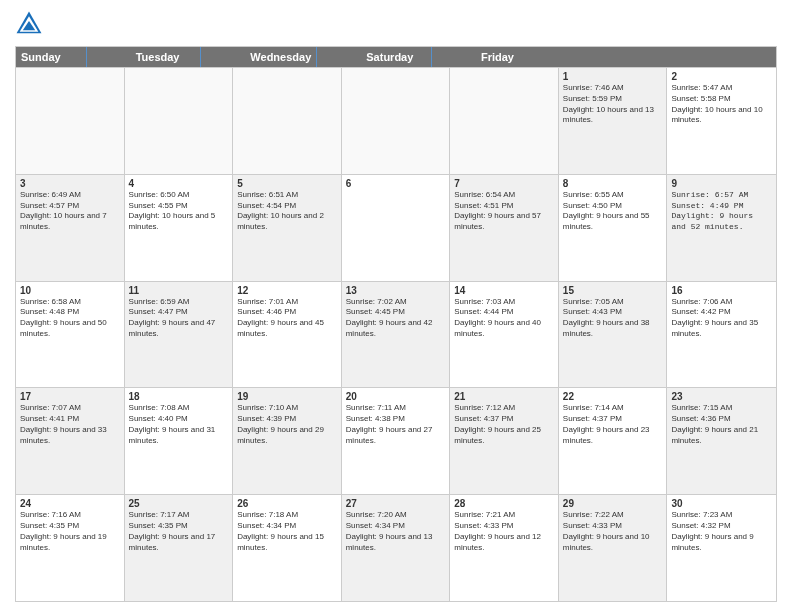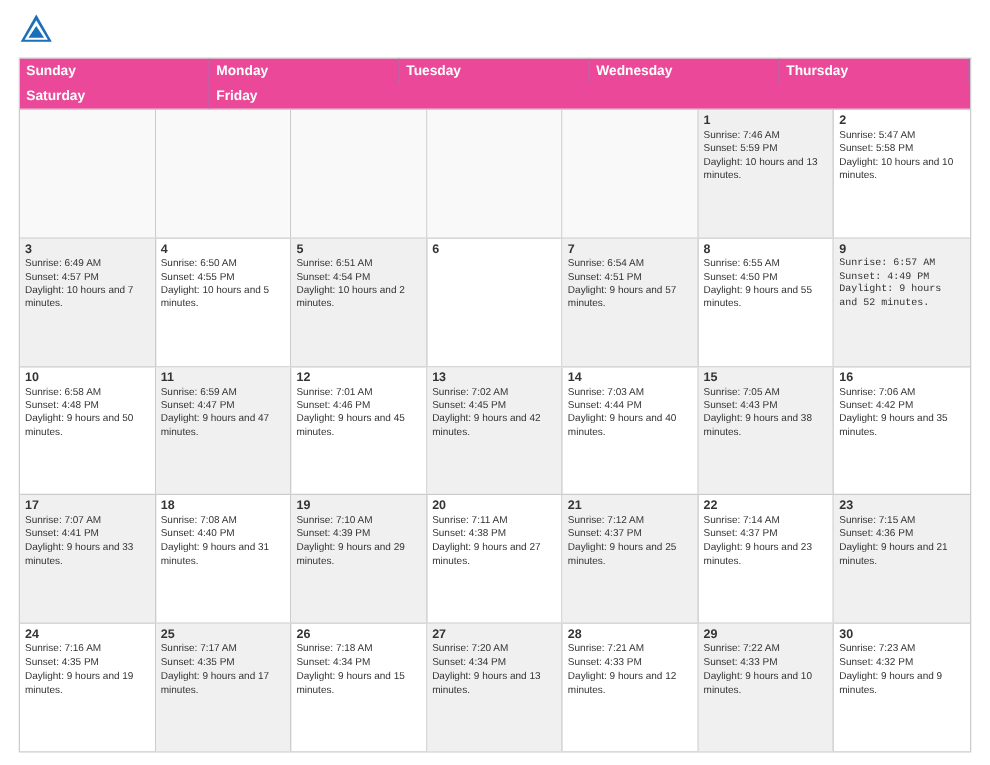--- a/index.html
+++ b/index.html
@@ -54,22 +54,23 @@
       color: #555;
     }
     .calendar {
       flex: 1;
       display: flex;
       flex-direction: column;
       border: 1px solid #ccc;
     }
     .cal-header {
       display: grid;
-      grid-template-columns: repeat(5, 1fr);
-      background: #ec4899;
+      grid-template-columns: repeat(7, 1fr);
+      background: #737373;
+      gap: 44px;
     }
     .cal-header-cell {
       color: #fff;
       font-size: 11px;
       font-weight: bold;
       padding: 4px 5px;
       text-align: left;
       border-right: 1px solid #5590cc;
     }
     .cal-header-cell:last-child { border-right: none; }
@@ -124,24 +125,22 @@
     </div>
     <div class="title-block">
       <div class="main-title"></div>
       <div class="subtitle"></div>
     </div>
   </div>
 
   <div class="calendar">
     <div class="cal-header" id="cal-header">
         <div class="cal-header-cell">Sunday</div>
-        <div class="cal-header-cell">Monday</div>
         <div class="cal-header-cell">Tuesday</div>
         <div class="cal-header-cell">Wednesday</div>
-        <div class="cal-header-cell">Thursday</div>
         <div class="cal-header-cell">Saturday</div>
         <div class="cal-header-cell">Friday</div>
       </div>
     <div class="cal-body" id="cal-body">
         <div class="cal-row">
           <div class="cal-cell empty"></div>
           <div class="cal-cell empty"></div>
           <div class="cal-cell empty"></div>
           <div class="cal-cell empty"></div>
           <div class="cal-cell empty"></div>

